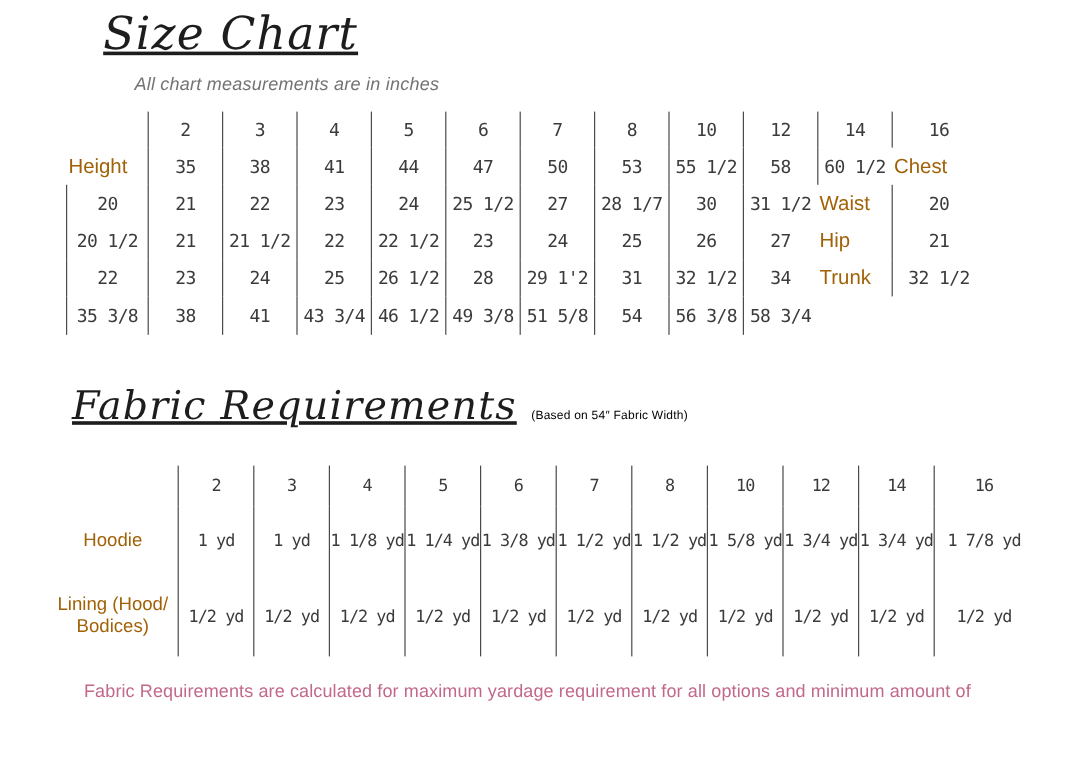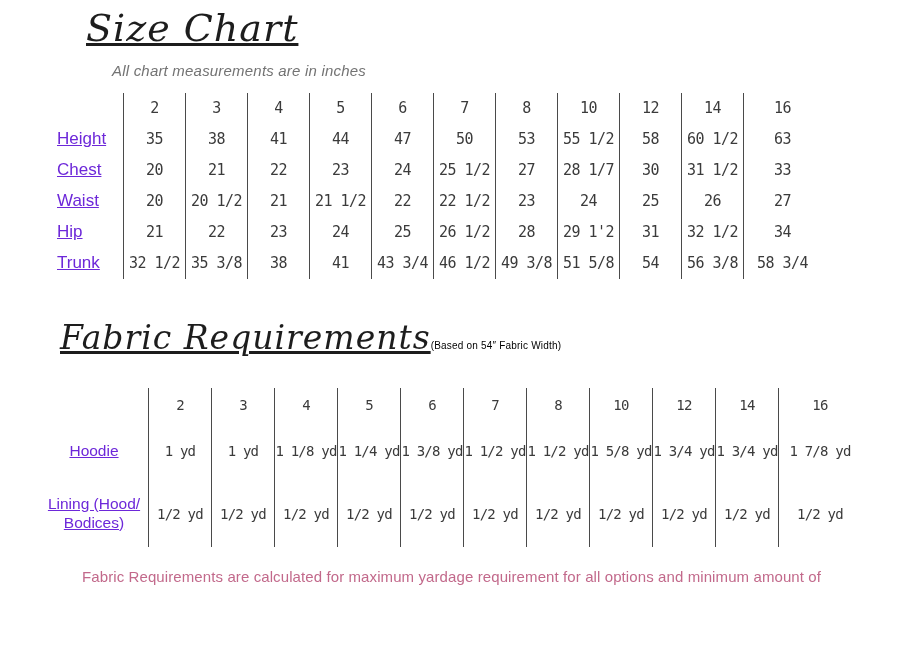--- a/index.html
+++ b/index.html
@@ -15,21 +15,21 @@
     font-style:italic; font-weight:500; color:#1d1d1d;
     letter-spacing:1px; white-space:nowrap;text-decoration:underline;
   }
   #title1 { position:absolute; left:86px; top:6px; font-size:38px; }
   #subtitle1 {
     position:absolute; left:112px; top:62px;
     font-size:15px; font-style:italic; color:#737373; letter-spacing:0.2px;
   }
   #title2-row {
     position:absolute; left:60px; top:318px;
-    display:flex; align-items:baseline; 
+    display:flex; align-items:baseline; gap:12px;
   }
   #title2 { font-size:33px; }
   #subtitle2 { font-size:10px; color:#000000; letter-spacing:0.2px; }
 
   
   .size-grid { position:absolute; display:grid; }
   #table1 {
     left:55px; top:93px;
     grid-template-columns:68px repeat(10,62px) 78px;
     grid-template-rows:30px 31px 31px 31px 31px 32px;
@@ -41,34 +41,34 @@
   }
   .cell { display:flex; align-items:center; justify-content:center; }
   .vl   { border-left:1px solid #4a4a4a; }
   .hd, .val {
     font-family:"DejaVu Sans Mono", monospace;
     font-size:15px; letter-spacing:-0.5px; white-space:pre; color:#3b3b3b;
   }
   #table2 .hd, #table2 .val { font-size:14px; letter-spacing:-0.8px; }
   .lbl {
     justify-content:flex-start; padding-left:2px;
-    font-size:17px; color:#6d28d9; white-space:pre-line;text-decoration:underline;
+    font-size:17px; color:#a16207; white-space:pre-line;
   }
   #table2 .lbl {
     justify-content:center; text-align:center; padding-left:0;
     font-size:15.5px; line-height:1.2;
   }
 
   
   #note {
     position:absolute; left:52px; top:566px; width:808px;
     font-size:15px; line-height:21px; letter-spacing:0.1px;
   }
   #note .line { white-space:nowrap; }
-  #note .l1 { margin-left:30px; }
+  #note .l1 { margin-left:18px; }
 </style>
 </head>
 <body>
 
 <div id="title1" class="script-title">Size Chart</div>
 <div id="subtitle1">All chart measurements are in inches</div>
 
 <div id="table1" class="size-grid">
     <div class="cell corner"></div>
     <div class="cell hd vl">2</div>
@@ -86,33 +86,31 @@
     <div class="cell val vl">35</div>
     <div class="cell val vl">38</div>
     <div class="cell val vl">41</div>
     <div class="cell val vl">44</div>
     <div class="cell val vl">47</div>
     <div class="cell val vl">50</div>
     <div class="cell val vl">53</div>
     <div class="cell val vl">55 1/2</div>
     <div class="cell val vl">58</div>
     <div class="cell val vl">60 1/2</div>
-    <div class="cell val vl">63</div>
     <div class="cell lbl">Chest</div>
     <div class="cell val vl">20</div>
     <div class="cell val vl">21</div>
     <div class="cell val vl">22</div>
     <div class="cell val vl">23</div>
     <div class="cell val vl">24</div>
     <div class="cell val vl">25 1/2</div>
     <div class="cell val vl">27</div>
     <div class="cell val vl">28 1/7</div>
     <div class="cell val vl">30</div>
     <div class="cell val vl">31 1/2</div>
-    <div class="cell val vl">33</div>
     <div class="cell lbl">Waist</div>
     <div class="cell val vl">20</div>
     <div class="cell val vl">20 1/2</div>
     <div class="cell val vl">21</div>
     <div class="cell val vl">21 1/2</div>
     <div class="cell val vl">22</div>
     <div class="cell val vl">22 1/2</div>
     <div class="cell val vl">23</div>
     <div class="cell val vl">24</div>
     <div class="cell val vl">25</div>

